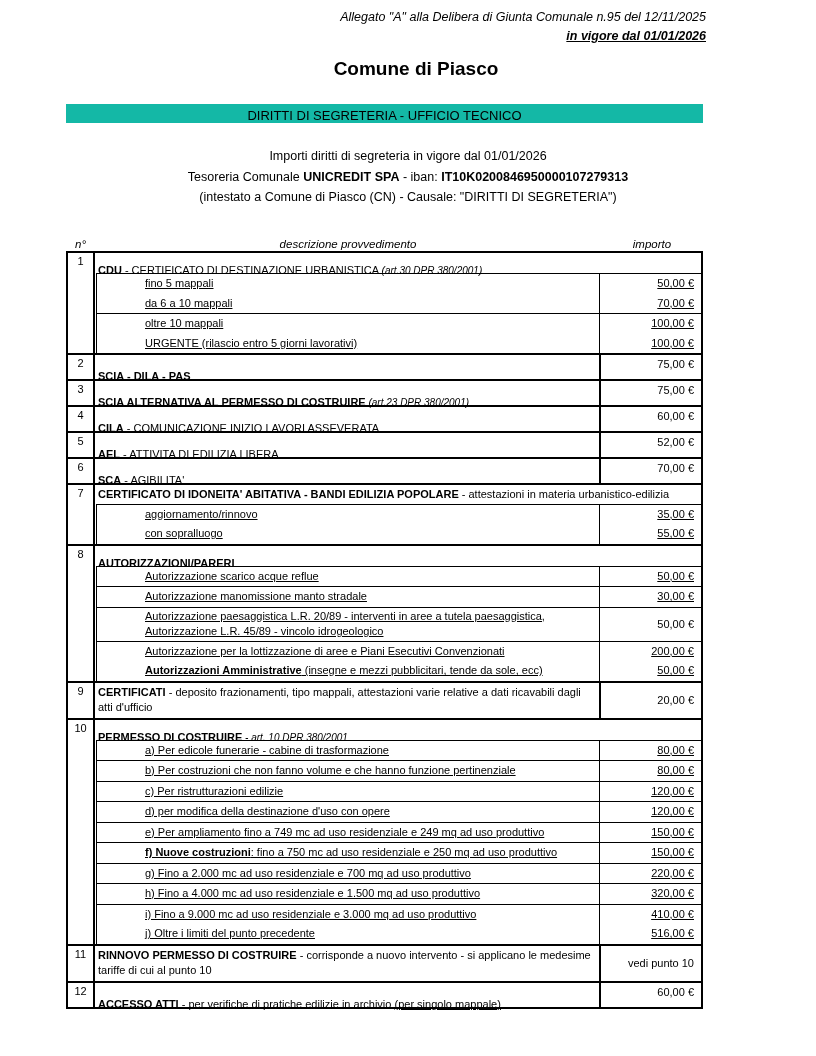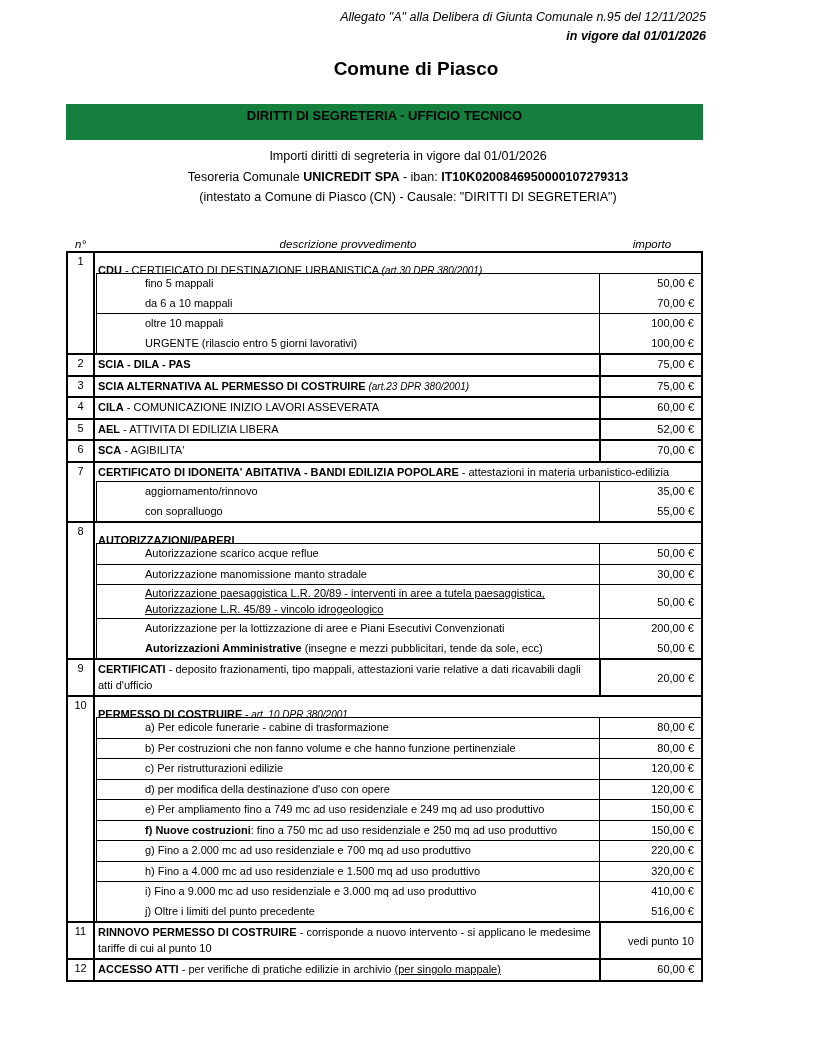--- a/index.html
+++ b/index.html
@@ -9,27 +9,27 @@
     width: 816px; height: 1056px;
     background: #fff;
     color: #000;
     font-family: "Liberation Sans", sans-serif;
     overflow: hidden;
   }
 
   
   .top-note { position:absolute; top:8px; right:110px; text-align:right;
               font-style:italic; font-size:12.5px; line-height:19px; }
-  .top-note .line2 { font-weight:bold; }
+  .top-note .line2 { font-weight:bold;text-decoration:underline; }
 
   
   .title { position:absolute; top:58px; left:8px; width:100%; text-align:center;
            font-size:19px; font-weight:bold; }
-  .banner { position:absolute; top:104px; left:66px; width:637px; height:36px;
-            background:#15803d; text-align:center; font-weight:bold;
+  .banner { position:absolute; top:104px; left:66px; width:637px; height:19px;
+            background:#14b8a6; text-align:center; font-weight:normal;
             font-size:13px; line-height:23px; }
   .intro { position:absolute; top:146px; left:0; width:100%; text-align:center;
            font-size:12.5px; line-height:20.5px; }
 
   
   .thead { position:absolute; top:232px; left:66px; width:637px; height:18px;
            display:flex; align-items:flex-end; font-style:italic; font-size:11.5px; }
   .th-num { width:29px; text-align:center; flex:none; }
   .th-desc { flex:1; text-align:center; }
   .th-imp { width:102px; text-align:center; flex:none; }
@@ -48,29 +48,29 @@
   .u { text-decoration:underline; }
 
   .ghead { height:20px; line-height:20px; padding:7px 3px; white-space:nowrap; }
   .ghead.tall { height:auto; line-height:15.5px; padding:2px 3px 1px; white-space:normal; }
 
   .subbox { display:flex; margin-left:1px; border:1px solid #000;
             border-right:none; border-bottom:none; }
   .ilabels { flex:1; min-width:0; padding-left:48px; }
   .ilabels.sm { padding:1px 0 1px 48px;text-decoration:underline; }
   .iamts { width:102px; flex:none; border-left:1px solid #000; }
-  .iline { height:19.5px; line-height:19.5px; white-space:nowrap; }
+  .iline { height:19.5px; line-height:19.5px; white-space:nowrap;text-decoration:underline; }
   .iamts .iline { text-align:right; padding-right:7px; }
   .iline-sm { line-height:15.5px; white-space:nowrap; }
   .iamt-c { width:102px; flex:none; border-left:1px solid #000; display:flex;
             align-items:center; justify-content:flex-end; padding-right:7px; }
 
   .srow { display:flex; }
   .sdesc { flex:1; min-width:0; height:19.5px; line-height:19.5px;
-           padding:0 3px; white-space:nowrap; }
+           padding:12px 3px; white-space:nowrap; }
   .samt { width:102px; flex:none; border-left:2px solid #000; text-align:right;
           padding-right:7px; line-height:19.5px; }
   .srow.tall .sdesc { height:auto; line-height:15.5px; padding:2px 3px; white-space:normal; }
   .srow.tall .samt { display:flex; align-items:center; justify-content:flex-end; line-height:normal; }
 </style>
 </head>
 <body>
 
 <div class="page">
 

